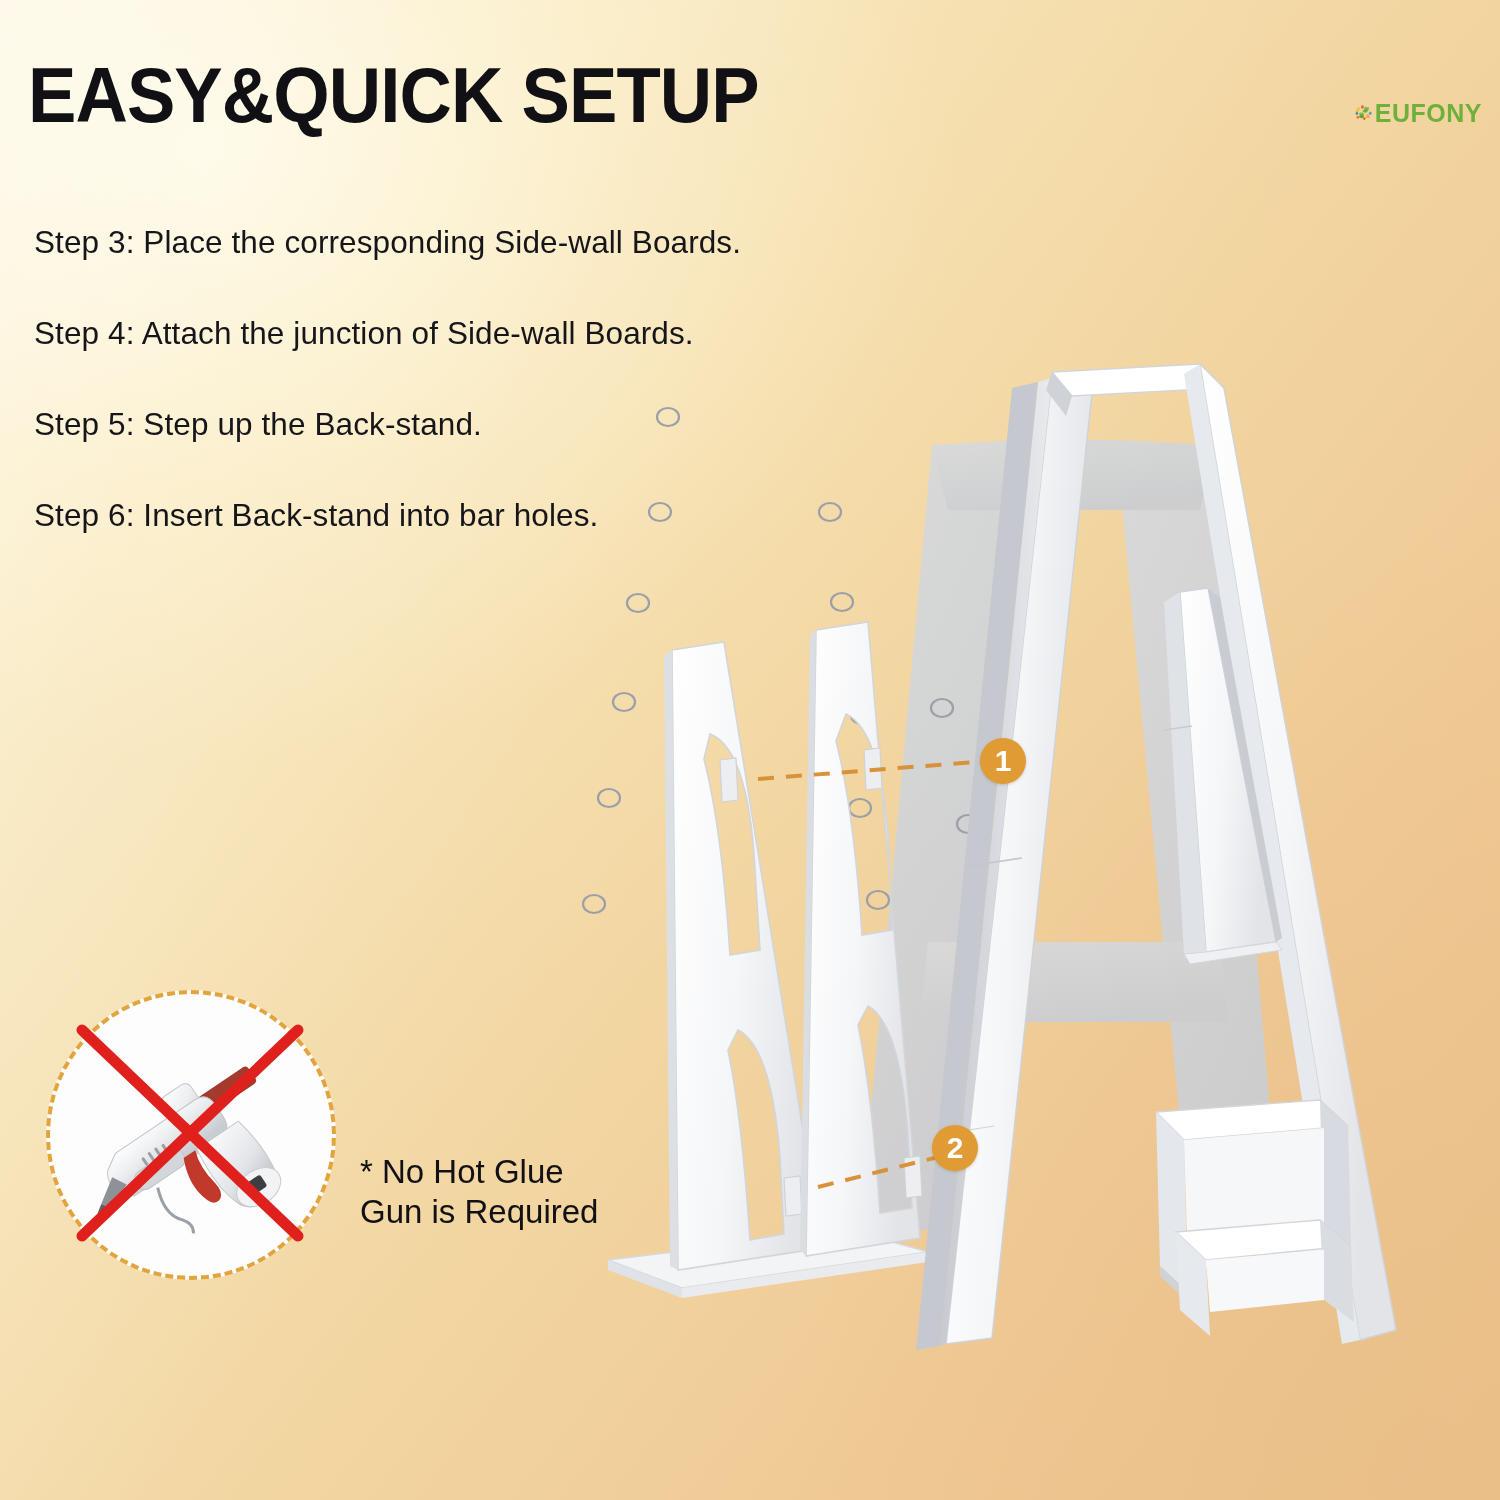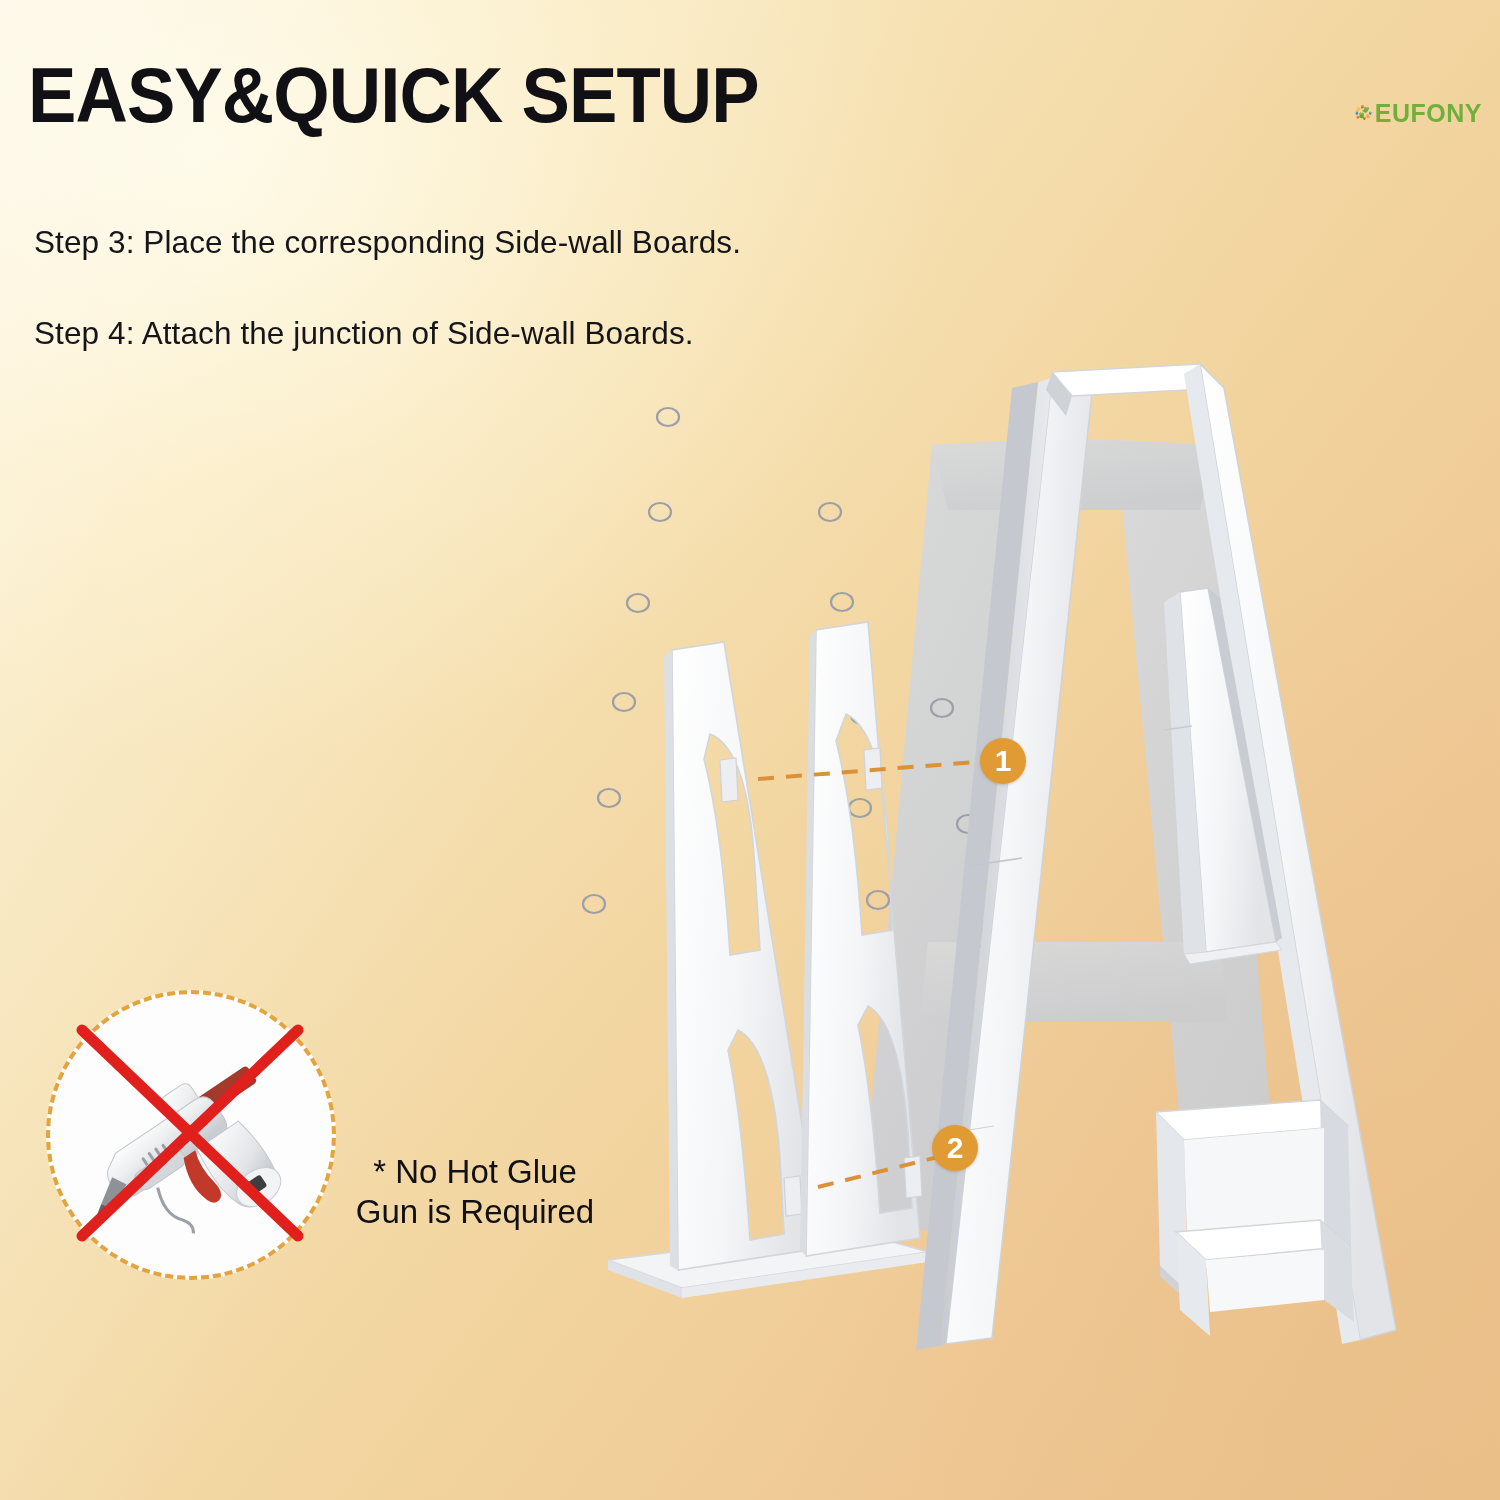--- a/index.html
+++ b/index.html
@@ -66,23 +66,23 @@
     position:absolute; left:0; top:0;
     width:290px; height:290px; border-radius:50%;
     background:#fdfdfd;
     border:4px dashed #E3A43E;
   }
   #glue-gun-icon{
     position:absolute; left:10px; top:10px;
     width:270px; height:270px;
   }
   #no-glue-text{
-    position:absolute; left:298px; top:162px;
+    position:absolute; left:314px; top:162px;
     width:262px;
-    font-size:33px; line-height:1.22; color:#111014; font-weight:normal;text-align:center;
+    font-size:33px; line-height:1.22; color:#111014; font-weight:normal;
   }
 
   
   #product-illustration{
     position:absolute; left:560px; top:330px;
     width:940px; height:1060px;
   }
   #product-svg{ width:100%; height:100%; display:block; }
 
   
@@ -177,20 +177,22 @@
       <rect x="55.5" y="58.5" width="2.5" height="8.5" rx="1.25" transform="rotate(4 57 63)"></rect>
       <rect x="59" y="60" width="2.5" height="7.8" rx="1.25" transform="rotate(20 60 64)"></rect>
     </g>
   </svg>
   <div id="brand-name">EUFONY</div>
 </div>
 
 <div id="steps-list">
   <div class="step-item">Step 3: Place the corresponding Side-wall Boards.</div>
   <div class="step-item">Step 4: Attach the junction of Side-wall Boards.</div>
+  <div class="step-item">Step 5: Step up the Back-stand.</div>
+  <div class="step-item">Step 6: Insert Back-stand into bar holes.</div>
 </div>
 
 <div id="no-glue-badge">
   <div id="glue-circle"></div>
   <svg id="glue-gun-icon" viewBox="0 0 270 270">
     <defs>
       <linearGradient id="gunBody" x1="0" y1="0" x2="0.4" y2="1">
         <stop offset="0%" stop-color="#ffffff"></stop>
         <stop offset="45%" stop-color="#eceef0"></stop>
         <stop offset="100%" stop-color="#c9ccd1"></stop>

